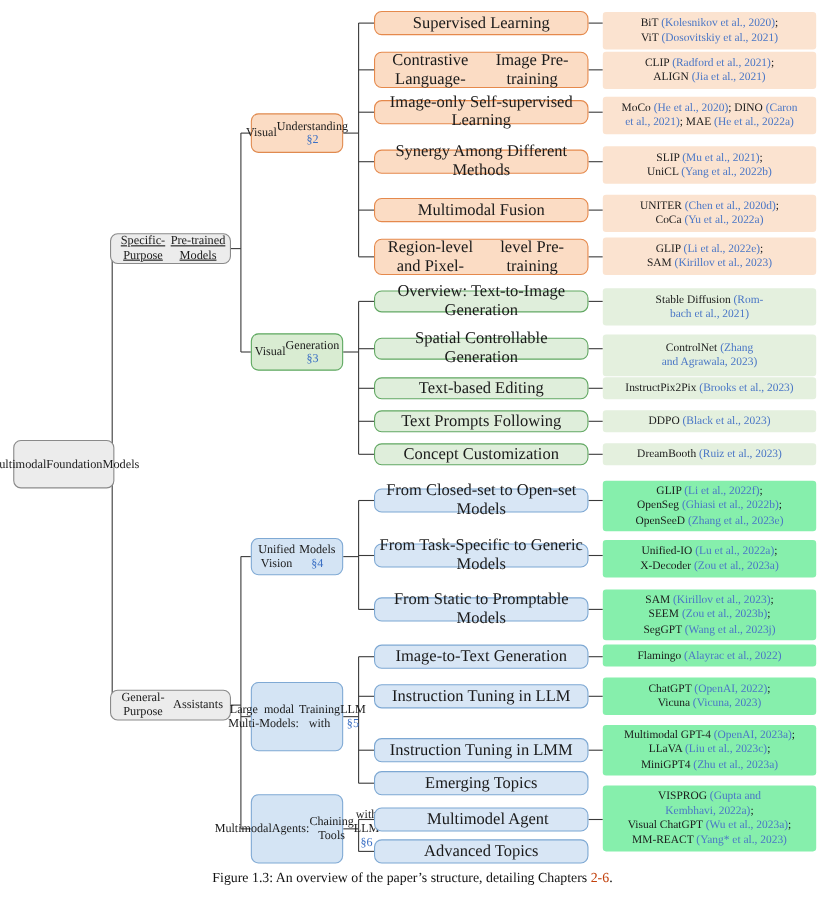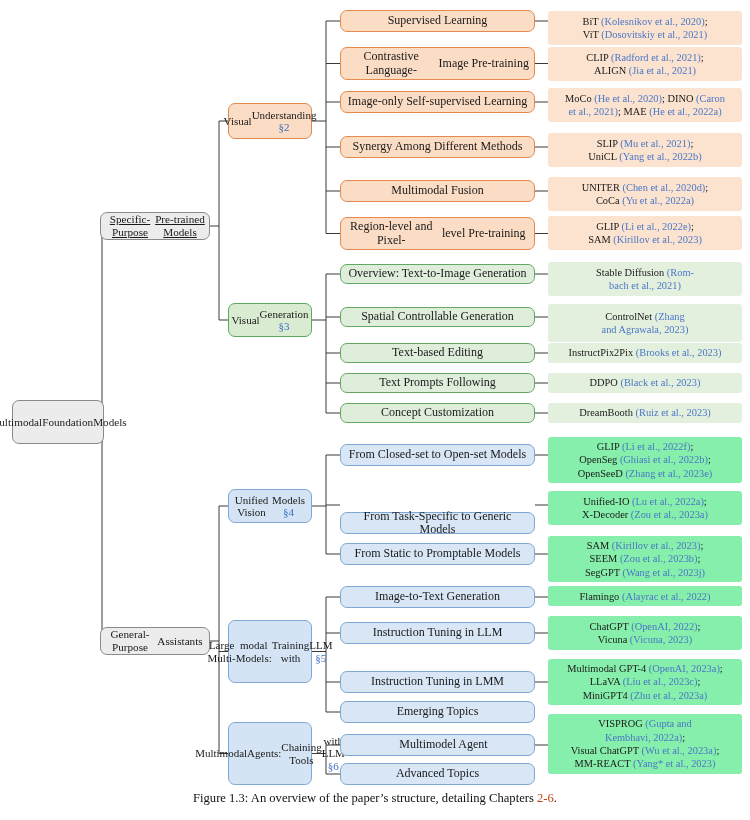--- a/index.html
+++ b/index.html
@@ -18,21 +18,21 @@
     padding:2px 4px;
   }
   .node span{display:block;width:100%;}
   
   .grey{background:#ececec;border-color:#8a8a8a;font-size:11.2px;}
   
   .orange{background:#fbdcc4;border-color:#e08a4f;font-size:11px;}
   .green{background:#d9ecd2;border-color:#5da85f;font-size:11px;}
   .blue{background:#d4e4f4;border-color:#7fa9d4;font-size:11px;}
   
-  .pill{font-size:12px;}
+  .pill{font-size:15px;}
   .pill.orange{background:#fbdcc4;border-color:#e5894c;}
   .pill.green{background:#dfeedb;border-color:#62a863;}
   .pill.blue{background:#d8e6f5;border-color:#7da8d3;}
   
   .cite{
     position:absolute;box-sizing:border-box;border:0;border-radius:3px;
     display:flex;align-items:center;justify-content:center;
     text-align:center;font-size:10.4px;line-height:1.28;padding:3px 5px;
   }
   .cite.orange{background:#fbe3d0;}
@@ -240,21 +240,21 @@
       <div class="node pill blue" style="left: 340px; top: 444px; width: 195px; height: 22px;">
         <span>From Closed-set to Open-set Models</span>
       </div>
       <div class="cite blue" style="left: 548px; top: 437px; width: 194px; height: 46px;">
         <div style="width: 100%;">
           <div><span>GLIP </span><span class="ref">(Li et al., 2022f)</span><span>;</span></div>
           <div><span>OpenSeg </span><span class="ref">(Ghiasi et al., 2022b)</span><span>;</span></div>
           <div><span>OpenSeeD </span><span class="ref">(Zhang et al., 2023e)</span></div>
         </div>
       </div>
-      <div class="node pill blue" style="left: 340px; top: 512px; width: 195px; height: 22px;">
+      <div class="node pill blue" style="left: 340px; top: 494px; width: 195px; height: 22px;">
         <span>From Task-Specific to Generic Models</span>
       </div>
       <div class="cite blue" style="left: 548px; top: 491px; width: 194px; height: 34px;">
         <div style="width: 100%;">
           <div><span>Unified-IO </span><span class="ref">(Lu et al., 2022a)</span><span>;</span></div>
           <div><span>X-Decoder </span><span class="ref">(Zou et al., 2023a)</span></div>
         </div>
       </div>
       <div class="node pill blue" style="left: 340px; top: 543px; width: 195px; height: 22px;">
         <span>From Static to Promptable Models</span>

